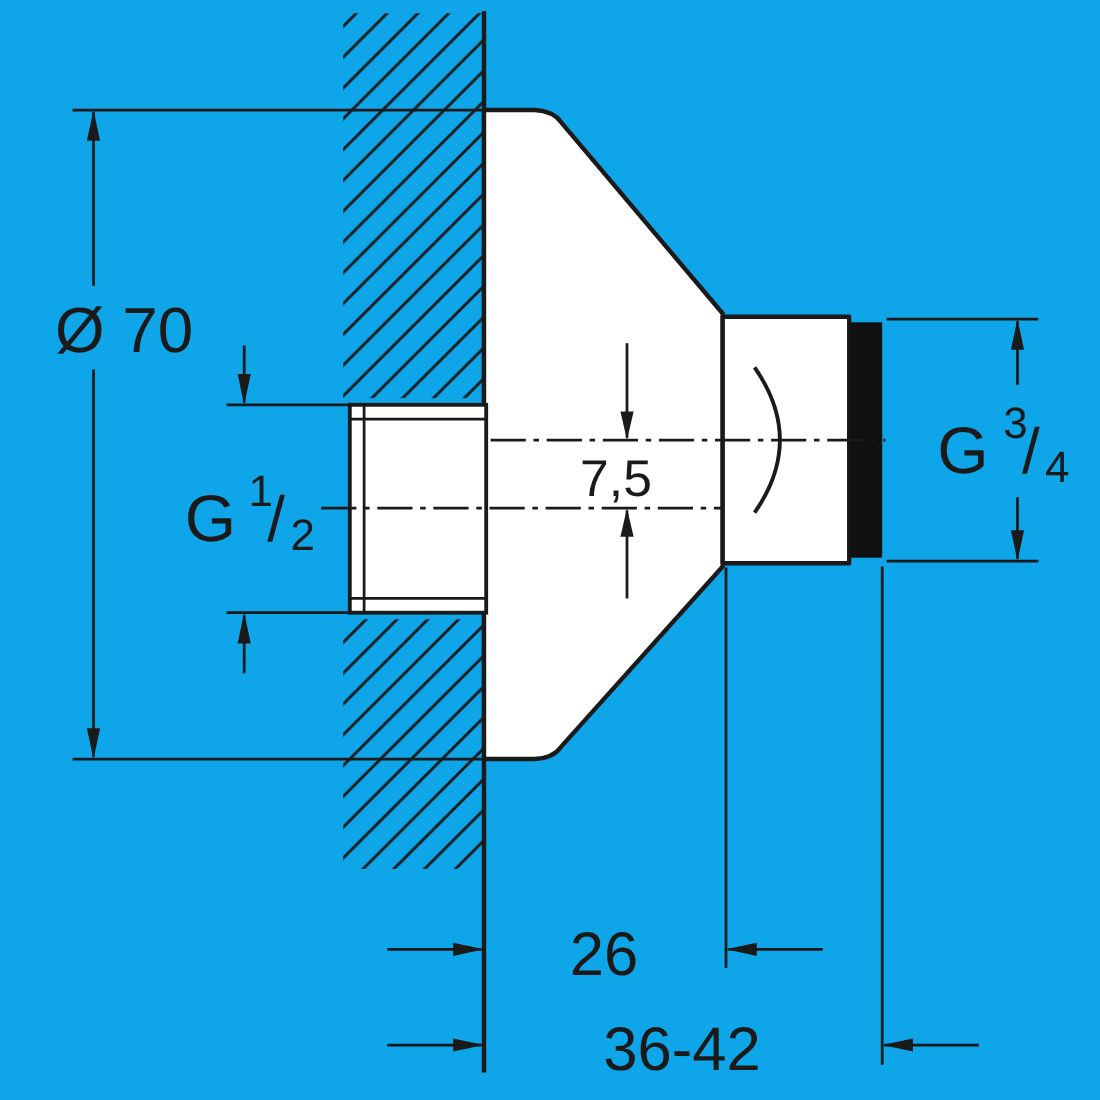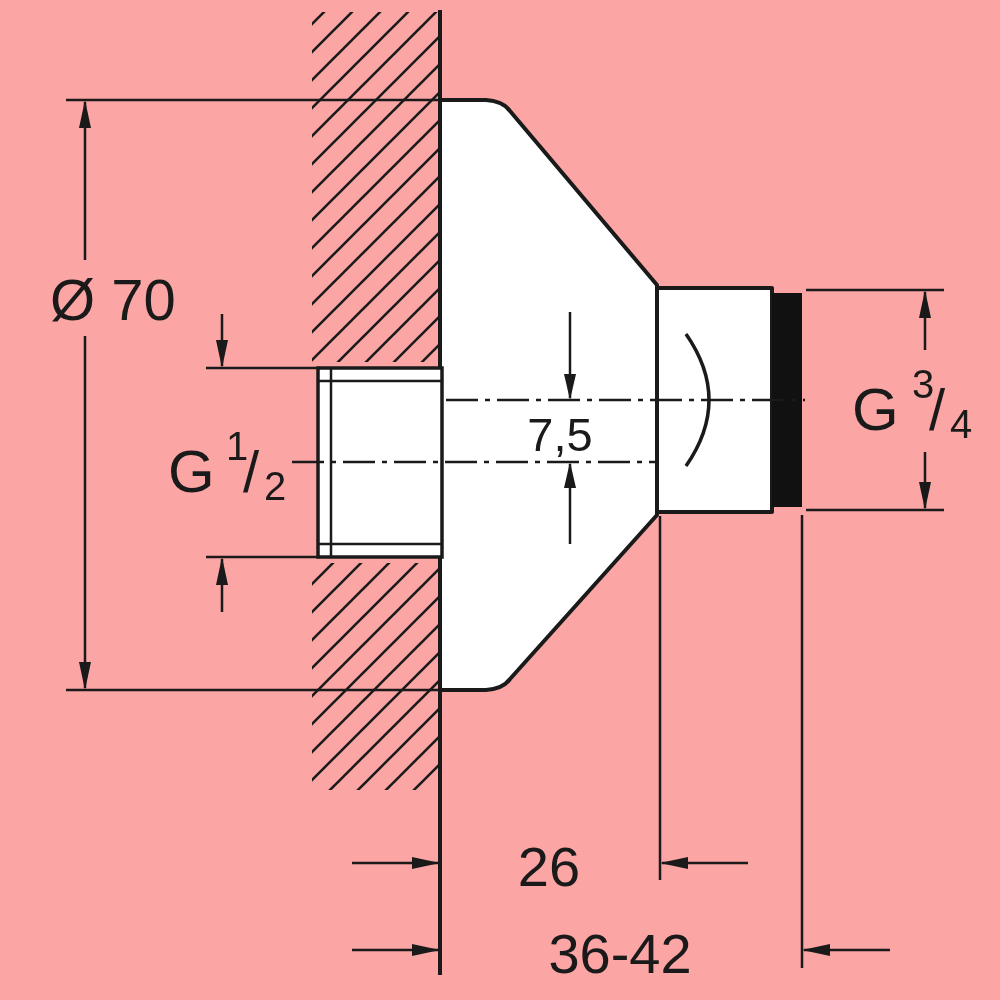--- a/index.html
+++ b/index.html
@@ -1,16 +1,16 @@
 <!DOCTYPE html>
 <html><head>
 <meta charset="utf-8">
 <style>
   html,body{margin:0;padding:0;background:#ffffff;}
-  .stage{position:relative;width:1000px;height:1000px;background:#fca5a5;overflow:hidden;}
+  .stage{position:relative;width:1000px;height:1000px;background:#0ea5e9;overflow:hidden;}
   svg{display:block;}
   
   .obj{stroke:#1a1a1a;stroke-width:4;fill:none;stroke-linejoin:round;}
   .objw{stroke:#1a1a1a;stroke-width:4;fill:#ffffff;stroke-linejoin:round;}
   .med{stroke:#1a1a1a;stroke-width:3.5;fill:none;}
   .thin{stroke:#1a1a1a;stroke-width:2.5;fill:none;}
   .cl{stroke:#1a1a1a;stroke-width:2.5;fill:none;stroke-dasharray:32 7 5 7;}
   .arrow{fill:#1a1a1a;stroke:none;}
   .whitefill{fill:#ffffff;stroke:none;}
   text{font-family:"Liberation Sans","DejaVu Sans",sans-serif;fill:#1a1a1a;}

